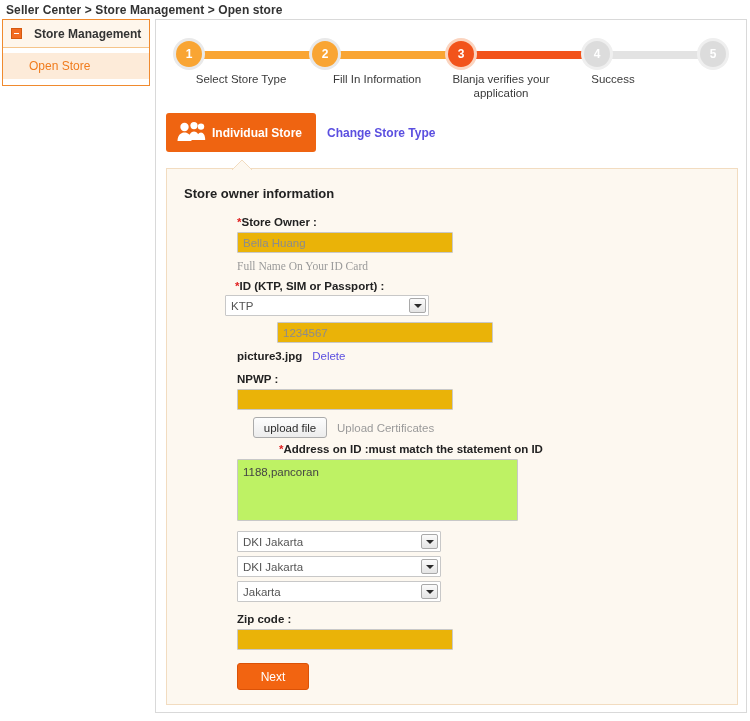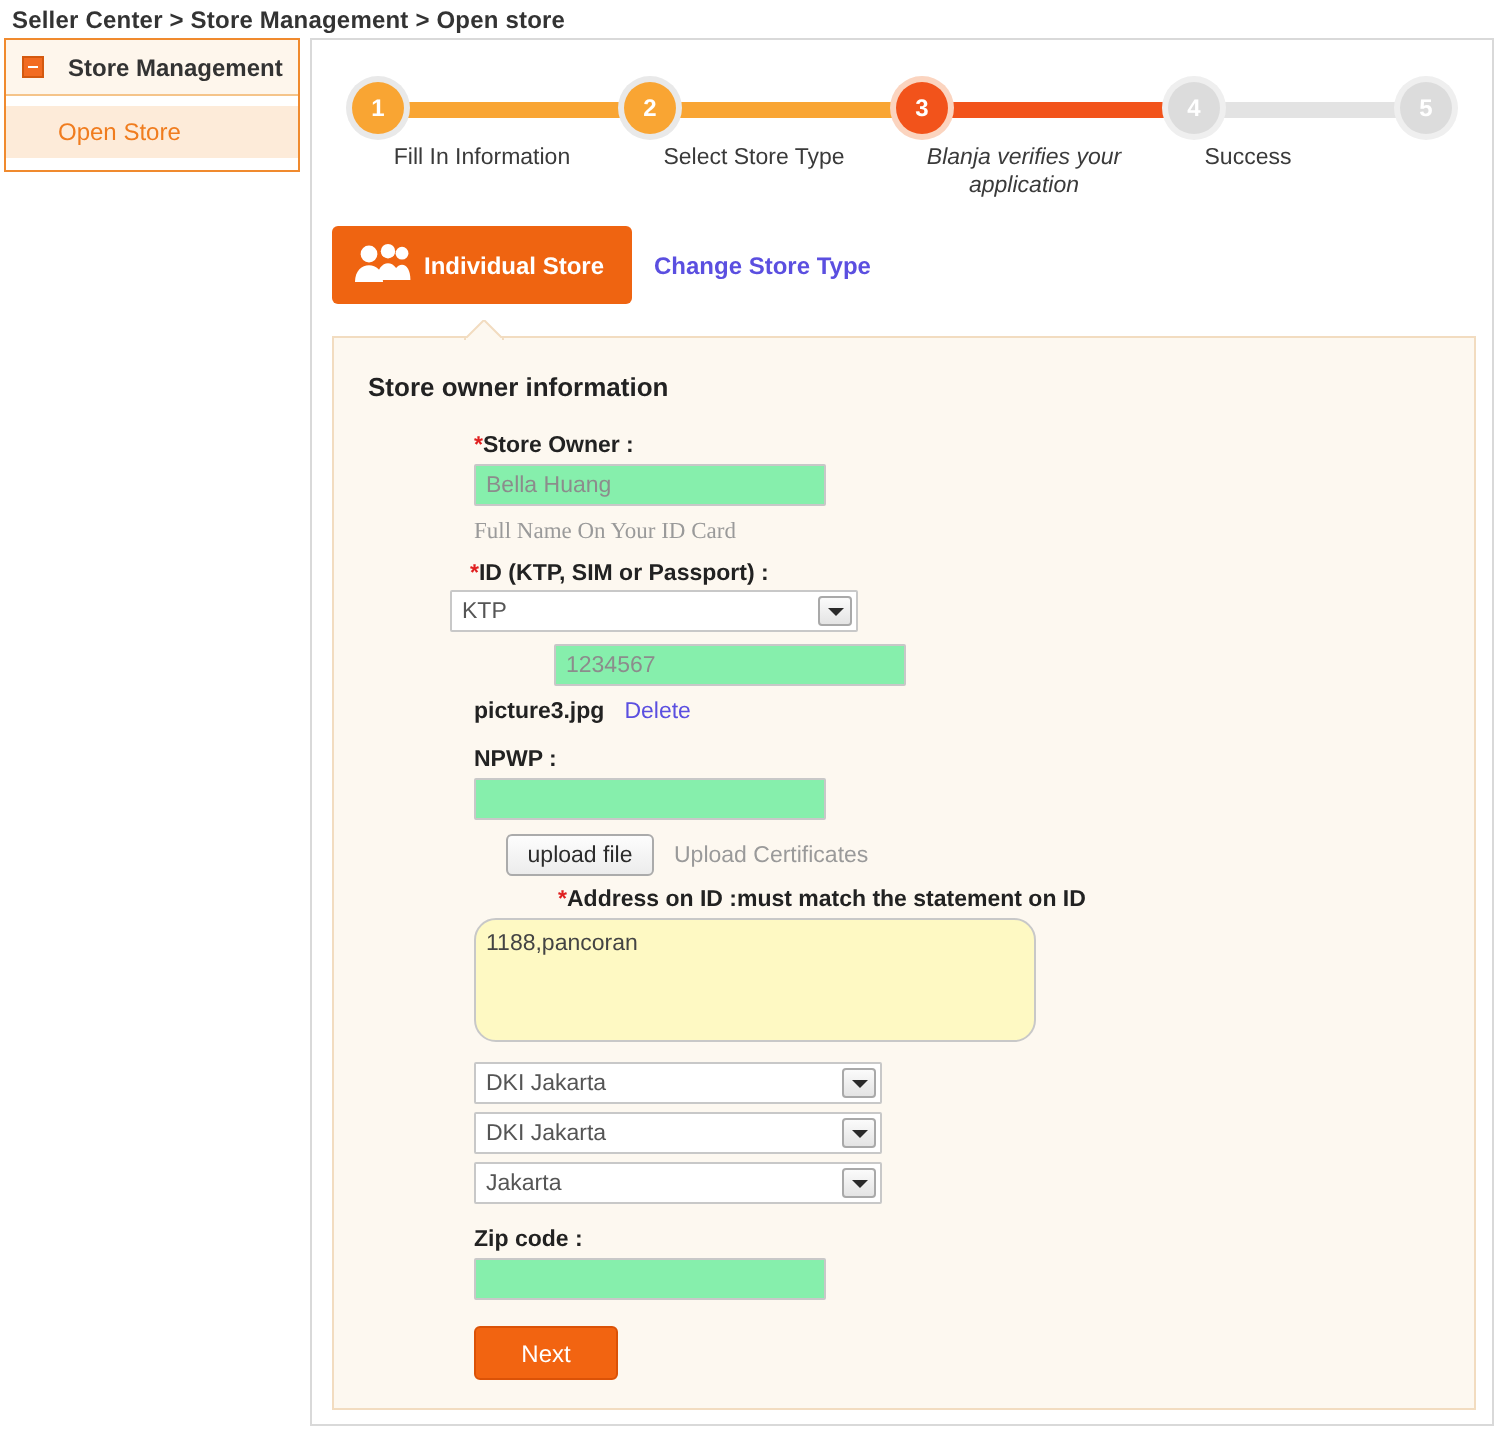--- a/index.html
+++ b/index.html
@@ -194,23 +194,23 @@
 
   .flabel {
     font-size: 11.5px;
     font-weight: bold;
     color: #222222;
     white-space: nowrap;
   }
   .req { color: #E02020; font-weight: bold; }
 
   .ftext {
-    width: 176px; height: 21px;
+    width: 216px; height: 21px;
     border: 1px solid #C8C8C8;
-    background: #86efac;
+    background: #eab308;
     padding: 0 5px;
     font-family: "Liberation Sans", sans-serif;
     font-size: 11.5px;
     color: #333333;
     border-radius: 1px;
   }
   .ftext::placeholder { color: #8C8C8C; }
 
   .hint {
     font-size: 11.5px;
@@ -275,27 +275,27 @@
   }
   .upload-hint {
     margin-left: 10px;
     font-size: 11.5px;
     color: #9A9A9A;
   }
 
   .ftextarea {
     width: 281px; height: 62px;
     border: 1px solid #C8C8C8;
-    background: #fef9c3;
+    background: #bef264;
     padding: 5px 5px;
     font-family: "Liberation Sans", sans-serif;
     font-size: 11.5px;
     color: #444444;
     resize: none;
-    border-radius: 11px;
+    border-radius: 1px;
     line-height: 14px;
   }
 
   .next-btn {
     width: 72px; height: 27px;
     background: #F26411;
     border: 1px solid #DB5207;
     border-radius: 3px;
     color: #ffffff;
     font-family: "Liberation Sans", sans-serif;
@@ -333,23 +333,23 @@
       <div class="step-line" style="left:434px; width:110px; background:#E3E3E3;"></div>
 
       <div class="step-circle done" style="left:6px;">1</div>
       <div class="step-circle done" style="left:142px;">2</div>
       <div class="step-circle active" style="left:278px;">3</div>
       <div class="step-circle todo" style="left:414px;">4</div>
       <div class="step-circle todo" style="left:530px;">5</div>
     </div>
 
     <div class="step-labels">
+      <div class="step-label" style="width:130px; margin-left:6px;">Select Store Type</div>
       <div class="step-label" style="width:130px; margin-left:6px;">Fill In Information</div>
-      <div class="step-label" style="width:130px; margin-left:6px;">Select Store Type</div>
-      <div class="step-label" style="width:100px; margin-left:20px;font-style:italic;">Blanja verifies your application</div>
+      <div class="step-label" style="width:100px; margin-left:9px;">Blanja verifies your application</div>
       <div class="step-label" style="width:80px;  margin-left:22px;">Success</div>
     </div>
 
     <div class="tab-row">
       <div class="store-tab">
         <span class="ppl-icon">
           <svg width="30" height="22" viewBox="0 0 30 22">
             <circle cx="8.5" cy="7" r="4.2" fill="#ffffff"></circle>
             <path d="M1.5 21 C1.5 15.2 5 12.6 8.5 12.6 C12 12.6 15.5 15.2 15.5 21 Z" fill="#ffffff"></path>
             <circle cx="18" cy="5.6" r="3.6" fill="#ffffff"></circle>

